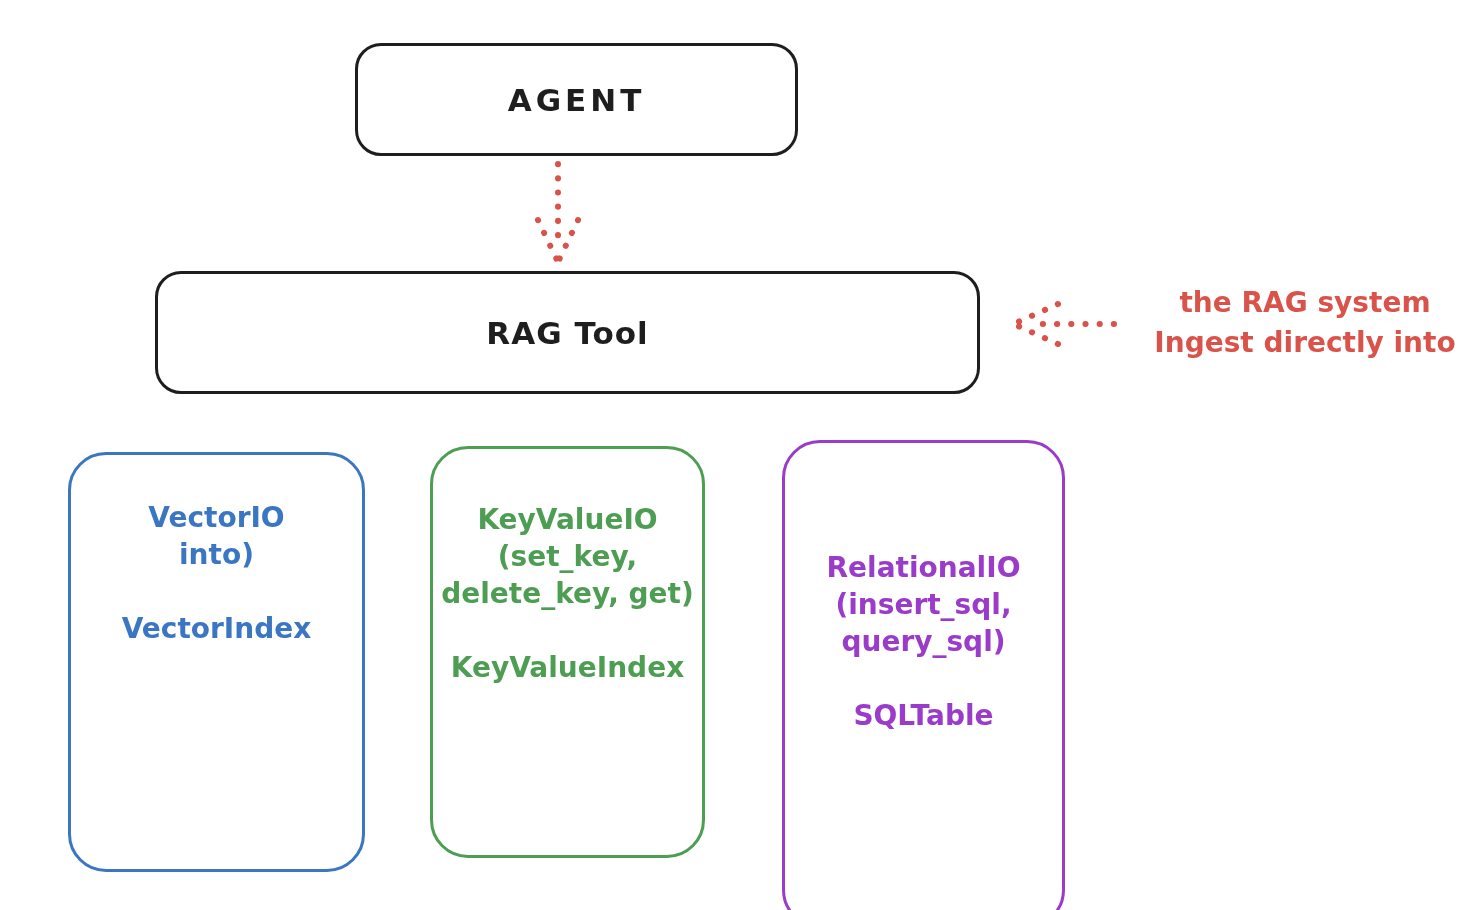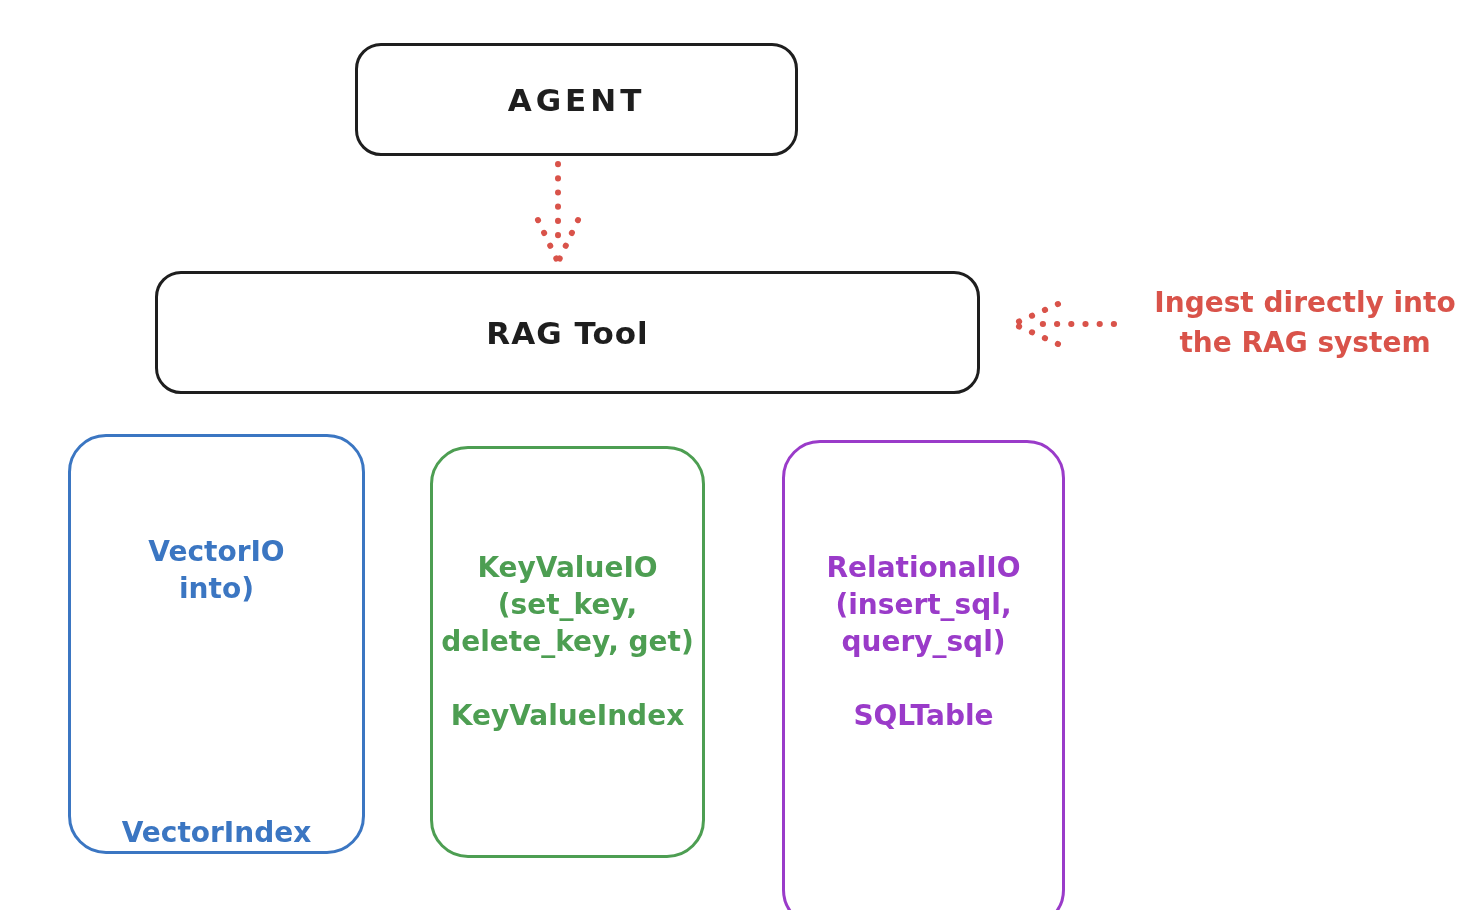--- a/index.html
+++ b/index.html
@@ -41,29 +41,28 @@
     border-radius: 38px;
     border-width: 3.5px;
     border-style: solid;
     flex-direction: column;
     justify-content: flex-start;
     font-size: 28px;
     font-weight: bold;
     line-height: 37px;
   }
   .vector-box {
-    left: 68px; top: 434px; width: 297px; height: 420px;
+    left: 68px; top: 452px; width: 297px; height: 420px;
     border-color: #3b76c2; color: #3b76c2;
-    padding-top: 96px;
-    justify-content: space-between;
+    padding-top: 44px;
   }
   .keyvalue-box {
     left: 430px; top: 446px; width: 275px; height: 412px;
     border-color: #4d9e52; color: #4d9e52;
-    padding-top: 100px;
+    padding-top: 52px;
   }
   .relational-box {
     left: 782px; top: 440px; width: 283px; height: 488px;
     border-color: #9a3bc9; color: #9a3bc9;
     padding-top: 106px;
   }
   .store-lines { display: block; }
   .store-line { display: block; }
   .store-secondary { display: block; margin-top: 37px; }
   .annotation {
@@ -103,22 +102,22 @@
 
   <svg class="arrow-svg left-arrow-svg" width="112" height="56" viewBox="0 0 112 56">
     <g stroke="#d9534a" stroke-width="6" stroke-linecap="round" fill="none" stroke-dasharray="0.2 14">
       <path d="M106 28 L34 28"></path>
       <path d="M50 8 L10 26"></path>
       <path d="M50 48 L10 30"></path>
     </g>
   </svg>
 
   <div class="annotation">
+    <span class="annotation-line">the RAG system</span>
     <span class="annotation-line">Ingest directly into</span>
-    <span class="annotation-line">the RAG system</span>
   </div>
 
   <div class="node store-box vector-box">
     <span class="store-lines">
       <span class="store-line">VectorIO</span>
       <span class="store-line">into)</span>
     </span>
     <span class="store-secondary">VectorIndex</span>
   </div>
 

